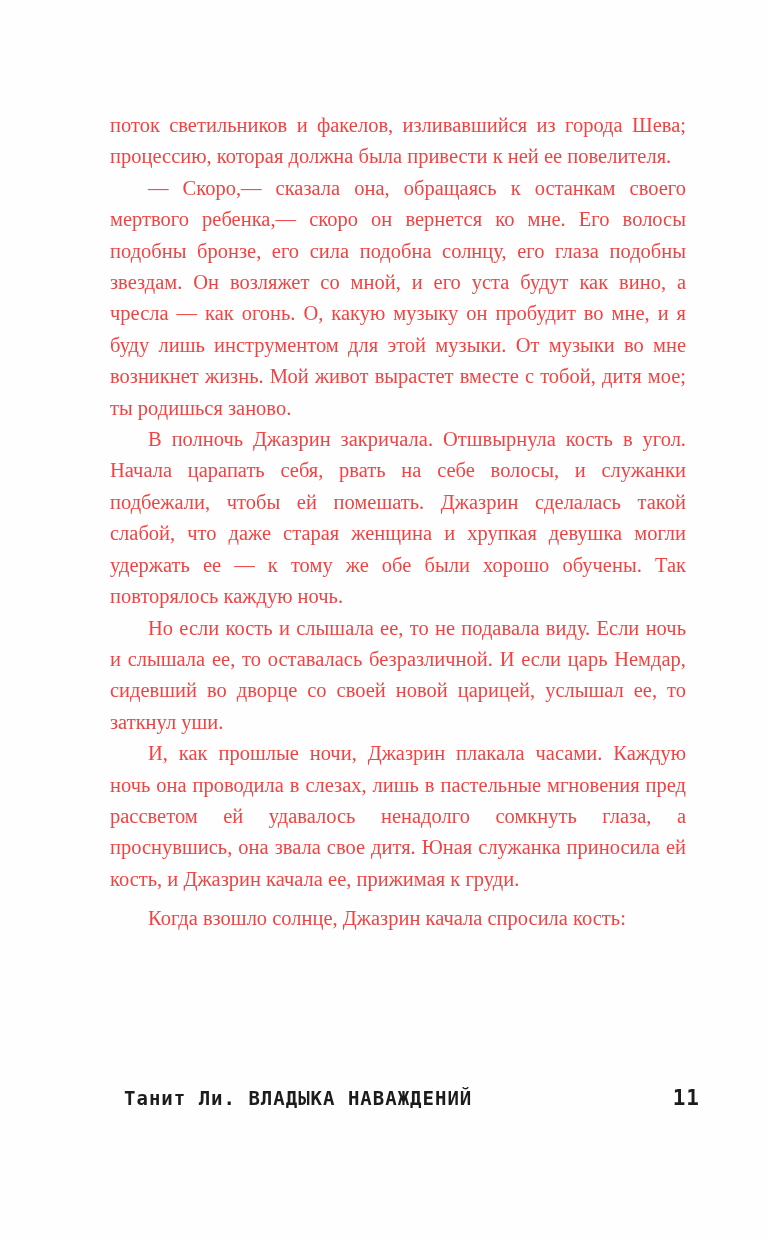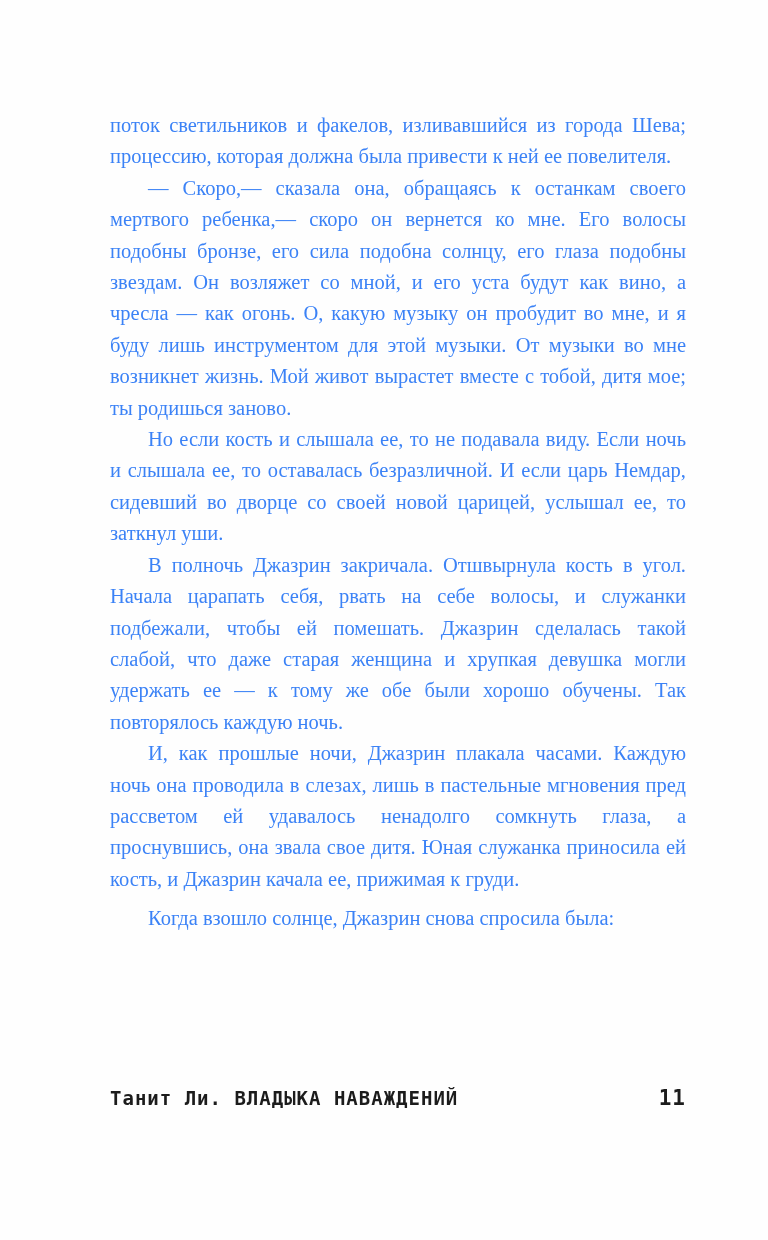--- a/index.html
+++ b/index.html
@@ -16,39 +16,39 @@
     overflow: hidden;
   }
   .text-block {
     position: absolute;
     left: 110px;
     top: 110px;
     width: 576px;
     font-family: "Liberation Serif", serif;
     font-size: 20.5px;
     line-height: 31.4px;
-    color: #3b82f6;
+    color: #ef4444;
     text-align: justify;
     hyphens: auto;
     -webkit-hyphens: auto;
   }
   .text-block p {
     margin: 0;
     padding: 0;
     text-indent: 38px;
   }
   .text-block p.continuation {
     text-indent: 0;
   }
   .text-block p.scene-gap {
     margin-top: 8px;
   }
   .footer {
     position: absolute;
-    left: 110px;
+    left: 124px;
     top: 1086px;
     width: 576px;
     display: flex;
     justify-content: space-between;
     align-items: baseline;
     font-family: "DejaVu Sans Mono", monospace;
     font-weight: bold;
     font-size: 19px;
     letter-spacing: 1px;
     color: #1c1c1c;
@@ -58,24 +58,24 @@
   }
 </style>
 </head>
 <body>
 
 <div class="page">
 
   <div class="text-block">
     <p class="continuation">поток светильников и факелов, изливавшийся из города Шева; процессию, которая должна была привести к ней ее повелителя.</p>
     <p>— Скоро,— сказала она, обращаясь к останкам своего мертвого ребенка,— скоро он вернется ко мне. Его волосы подобны бронзе, его сила подобна солнцу, его глаза подобны звездам. Он возляжет со мной, и его уста будут как вино, а чресла — как огонь. О, какую музыку он пробудит во мне, и я буду лишь инструментом для этой музыки. От музыки во мне возникнет жизнь. Мой живот вырастет вместе с тобой, дитя мое; ты родишься заново.</p>
+    <p>В полночь Джазрин закричала. Отшвырнула кость в угол. Начала царапать себя, рвать на себе волосы, и служанки подбежали, чтобы ей помешать. Джазрин сделалась такой слабой, что даже старая женщина и хрупкая девушка могли удержать ее — к тому же обе были хорошо обучены. Так повторялось каждую ночь.</p>
     <p>Но если кость и слышала ее, то не подавала виду. Если ночь и слышала ее, то оставалась безразличной. И если царь Немдар, сидевший во дворце со своей новой царицей, услышал ее, то заткнул уши.</p>
-    <p>В полночь Джазрин закричала. Отшвырнула кость в угол. Начала царапать себя, рвать на себе волосы, и служанки подбежали, чтобы ей помешать. Джазрин сделалась такой слабой, что даже старая женщина и хрупкая девушка могли удержать ее — к тому же обе были хорошо обучены. Так повторялось каждую ночь.</p>
     <p>И, как прошлые ночи, Джазрин плакала часами. Каждую ночь она проводила в слезах, лишь в пастельные мгновения пред рассветом ей удавалось ненадолго сомкнуть глаза, а проснувшись, она звала свое дитя. Юная служанка приносила ей кость, и Джазрин качала ее, прижимая к груди.</p>
-    <p class="scene-gap">Когда взошло солнце, Джазрин снова спросила была:</p>
+    <p class="scene-gap">Когда взошло солнце, Джазрин качала спросила кость:</p>
   </div>
 
   <div class="footer">
     <span class="running-title">Танит Ли. ВЛАДЫКА НАВАЖДЕНИЙ</span>
     <span class="page-number">11</span>
   </div>
 
 </div>
 
 </body></html>

